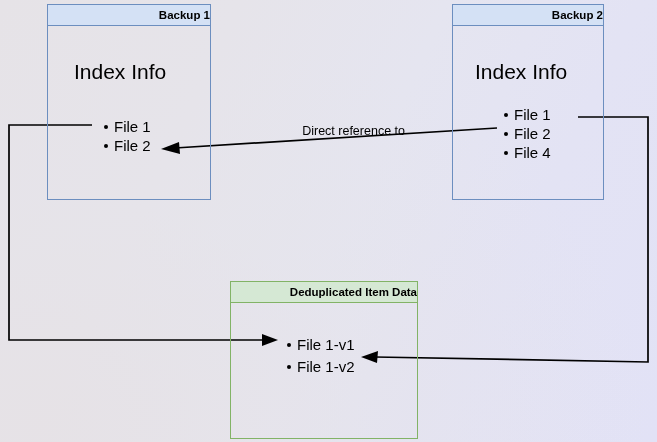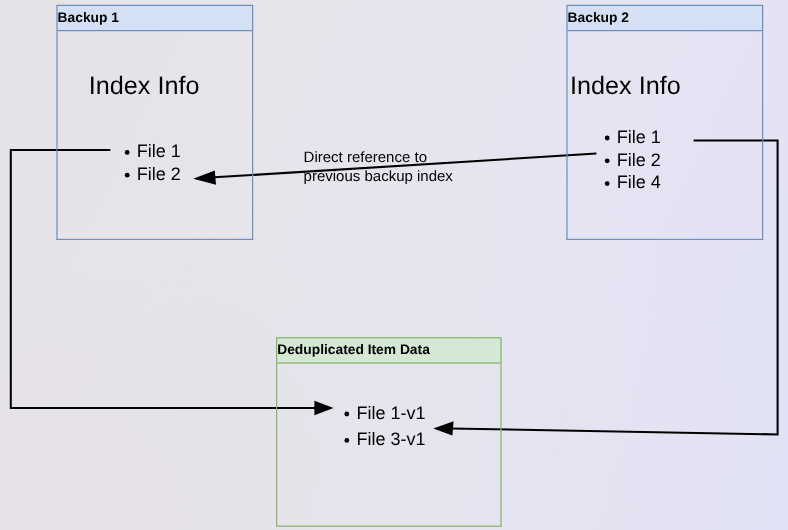--- a/index.html
+++ b/index.html
@@ -19,36 +19,36 @@
     position:absolute;inset:0;
     background:radial-gradient(ellipse at 6% 96%, rgba(230,226,230,0.95) 0%, rgba(230,228,234,0.5) 38%, rgba(226,226,246,0) 70%);
     pointer-events:none;
   }
 
   
   .box{position:absolute;box-sizing:border-box;}
   .box .hdr{
     box-sizing:border-box;
     height:22px;line-height:20px;
-    text-align:left;
+    text-align:right;
     font-size:11.5px;font-weight:bold;color:#000;
   }
   .box .body{
     box-sizing:border-box;
     background:transparent;
   }
   .box.blue{ }
   .box.blue .hdr{border:1px solid #6c8ebf;background:#d4e1f5;}
   .box.blue .body{border:1px solid #6c8ebf;border-top:none;}
   .box.green .hdr{border:1px solid #82b366;background:#d5e8d4;}
   .box.green .body{border:1px solid #82b366;border-top:none;}
 
   #box-backup1{left:47px;top:4px;width:164px;}
   #box-backup1 .body{height:174px;}
-  #box-backup2{left:472px;top:4px;width:164px;}
+  #box-backup2{left:452px;top:4px;width:152px;}
   #box-backup2 .body{height:174px;}
   #box-dedup{left:230px;top:281px;width:188px;}
   #box-dedup .body{height:136px;}
 
   .index-label{
     position:absolute;
     font-size:21px;color:#000;white-space:nowrap;
   }
   #label-index-1{left:74px;top:60px;}
   #label-index-2{left:475px;top:60px;}
@@ -76,21 +76,21 @@
   #items-backup2{left:500px;top:105px;}
   #items-dedup{left:283px;top:334px;}
   #items-dedup li{line-height:22px;text-align:right;}
   #items-dedup li:before{top:9px;}
 
   
   #label-direct-ref{
     position:absolute;
     left:253px;top:123px;
     width:152px;
-    text-align:left;
+    text-align:right;
     font-size:12.5px;line-height:16px;color:#000;
   }
 
   
   #wires{position:absolute;left:0;top:0;width:657px;height:442px;overflow:visible;}
   #wires path{fill:none;stroke:#000;stroke-width:1.7px;}
   #wires polygon{fill:#000;stroke:none;}
 </style>
 </head>
 <body>
@@ -136,21 +136,20 @@
     <li>File 2</li>
     <li>File 4</li>
   </ul>
 
   <div class="box green" id="box-dedup">
     <div class="hdr">Deduplicated Item Data</div>
     <div class="body"></div>
   </div>
   <ul class="items" id="items-dedup">
     <li>File 1-v1</li>
-    <li>File 3-v1</li>
+    <li>File 1-v2</li>
   </ul>
 
   <div id="label-direct-ref">
     <div>Direct reference to</div>
-    <div>previous backup index</div>
   </div>
 
 </div>
 
 </body></html>

